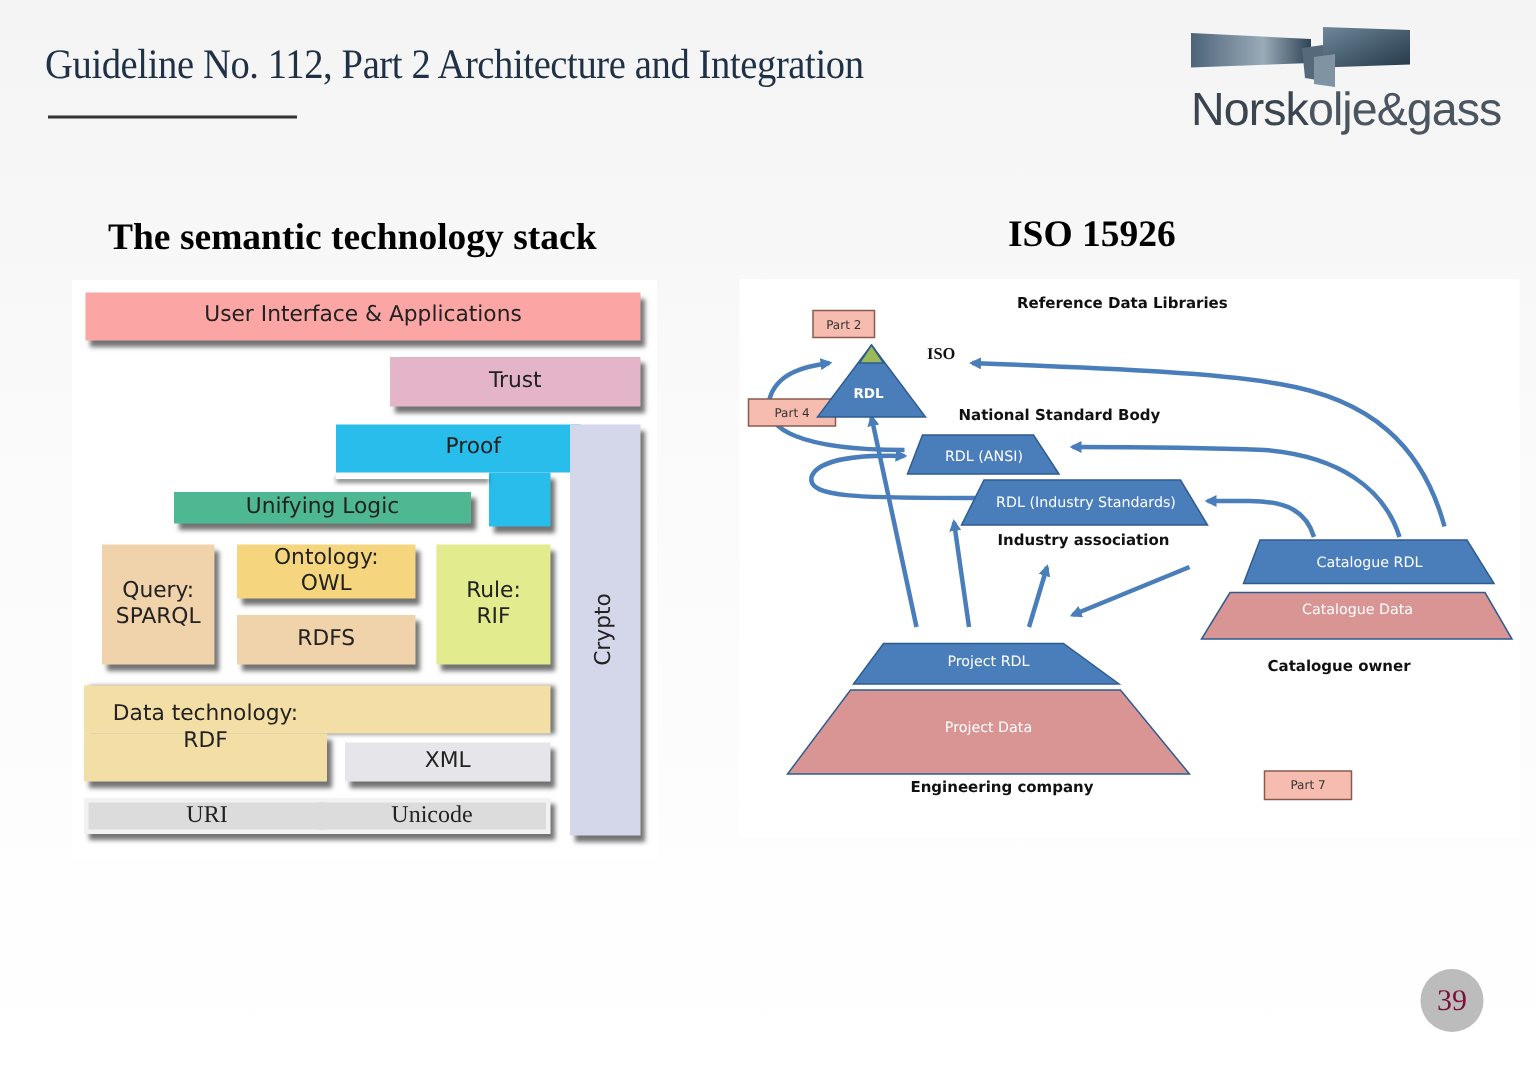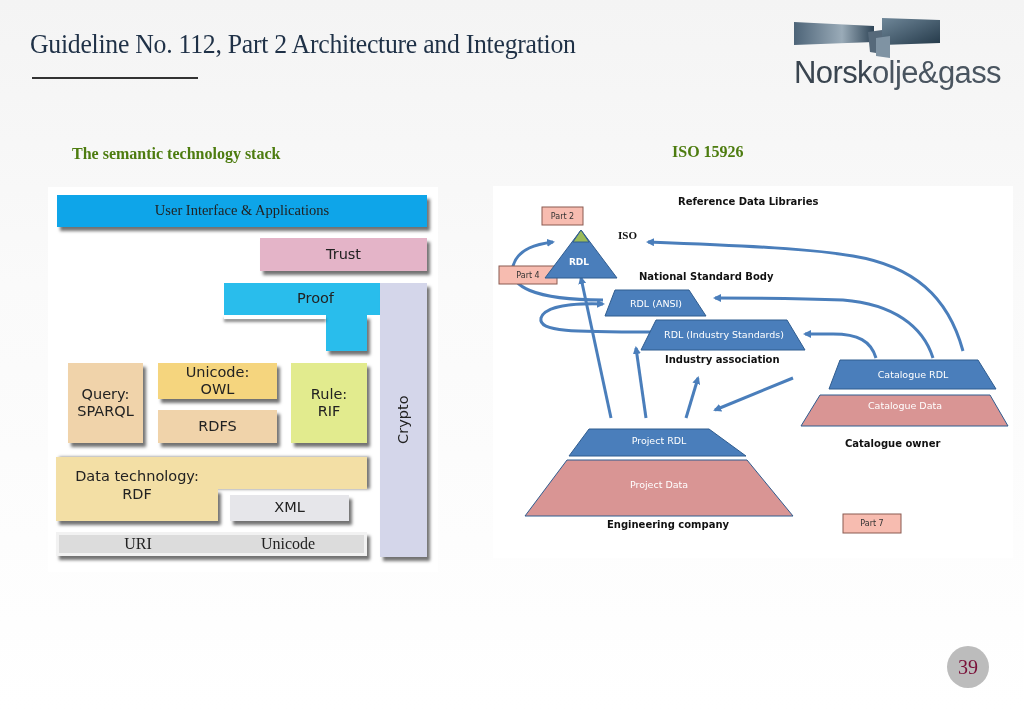--- a/index.html
+++ b/index.html
@@ -5,21 +5,21 @@
   html,body{margin:0;padding:0;}
   body{width:1024px;height:710px;position:relative;overflow:hidden;
     background:linear-gradient(180deg,#f4f4f4 0%,#fafafa 40%,#ffffff 100%);
     font-family:"Liberation Sans",sans-serif;}
   #title{position:absolute;left:30px;top:28px;font-size:28px;color:#1f3147;letter-spacing:-0.3px;
     font-family:"Liberation Serif",serif;transform:scaleX(0.92);transform-origin:left top;white-space:nowrap;}
   #title-rule{position:absolute;left:32px;top:77px;width:166px;height:2px;background:#333;}
   #logo{position:absolute;left:790px;top:14px;width:180px;height:70px;}
   #logo-text{position:absolute;left:794px;top:55px;font-size:31px;color:#4a5560;letter-spacing:-0.6px;white-space:nowrap;}
   #logo-text .b{color:#3a4550;}
-  .heading{position:absolute;font-family:"Liberation Serif",serif;font-weight:bold;font-size:16px;color:#4d7c0f;white-space:nowrap;}
+  .heading{position:absolute;font-family:"Liberation Serif",serif;font-weight:bold;font-size:25px;color:#000000;white-space:nowrap;}
   #h-left{left:72px;top:145px;}
   #h-right{left:672px;top:143px;}
 
   
   #stack{position:absolute;left:48px;top:187px;width:390px;height:385px;background:#fff;}
   .blk{position:absolute;box-shadow:3px 4px 3px rgba(0,0,0,0.55);display:flex;align-items:center;justify-content:center;
     text-align:center;font-family:"DejaVu Sans",sans-serif;font-size:14.5px;color:#222;line-height:1.2;}
   .blk span{display:block;}
   #stack-crypto span{transform:rotate(-90deg);white-space:nowrap;}
 
@@ -52,46 +52,49 @@
   <polygon points="78,18 92,16 92,40 80,38" fill="#56697a"></polygon>
   <polygon points="92,4 150,6 150,29 92,31" fill="url(#lg2)"></polygon>
   <polygon points="86,24 100,22 100,44 86,42" fill="#7f93a3"></polygon>
 </svg>
 <div id="logo-text"><span class="b">Norsk</span><span>olje&amp;gass</span></div>
 
 <div id="h-left" class="heading">The semantic technology stack</div>
 <div id="h-right" class="heading">ISO 15926</div>
 
 <div id="stack">
-  <div class="blk" style="left:9px;top:8px;width:370px;height:32px;background:#0ea5e9;font-family:Liberation Serif, serif;">
+  <div class="blk" style="left:9px;top:8px;width:370px;height:32px;background:#fca5a5;">
       <span>User Interface &amp; Applications</span>
     </div>
   <div class="blk" style="left:212px;top:51px;width:167px;height:33px;background:#e4b4c8;">
       <span>Trust</span>
     </div>
 
   <div style="position:absolute;left:0;top:0;">
     <div class="blk" style="left:176px;top:96px;width:143px;height:32px;background:#29bdec;box-shadow:none;padding-left:20px;">
         <span>Proof</span>
       </div>
     <div style="position:absolute;left:278px;top:128px;width:41px;height:36px;background:#29bdec;box-shadow:3px 4px 3px rgba(0,0,0,0.55);"></div>
     <div style="position:absolute;left:176px;top:128px;width:102px;height:4px;box-shadow:0 3px 3px rgba(0,0,0,0.45);"></div>
   </div>
+  <div class="blk" style="left:68px;top:141px;width:198px;height:21px;background:#4db891;">
+      <span>Unifying Logic</span>
+    </div>
   <div class="blk" id="stack-crypto" style="left:332px;top:96px;width:47px;height:274px;background:#d4d6ea;">
       <span>Crypto</span>
     </div>
   <div class="blk" style="left:20px;top:176px;width:75px;height:80px;background:#f0d3aa;">
       <div>
         <span>Query:</span>
         <span>SPARQL</span>
       </div>
     </div>
   <div class="blk" style="left:110px;top:176px;width:119px;height:36px;background:#f5d57e;">
       <div>
-        <span>Unicode:</span>
+        <span>Ontology:</span>
         <span>OWL</span>
       </div>
     </div>
   <div class="blk" style="left:110px;top:223px;width:119px;height:33px;background:#f0d3aa;">
       <span>RDFS</span>
     </div>
   <div class="blk" style="left:243px;top:176px;width:76px;height:80px;background:#e2eb8e;">
       <div>
         <span>Rule:</span>
         <span>RIF</span>
@@ -99,21 +102,21 @@
     </div>
 
   <div style="position:absolute;left:0;top:0;">
     <div style="position:absolute;left:8px;top:270px;width:311px;height:32px;background:#f3dfa5;box-shadow:3px 0 3px rgba(0,0,0,0.55);"></div>
     <div style="position:absolute;left:8px;top:302px;width:162px;height:32px;background:#f3dfa5;box-shadow:3px 4px 3px rgba(0,0,0,0.55);"></div>
     <div style="position:absolute;left:8px;top:280px;width:162px;text-align:center;font-family:'DejaVu Sans',sans-serif;font-size:14.5px;color:#222;line-height:1.25;">
       <span style="display:block;">Data technology:</span>
       <span style="display:block;">RDF</span>
     </div>
   </div>
-  <div class="blk" style="left:182px;top:308px;width:119px;height:26px;background:#e6e6ea;">
+  <div class="blk" style="left:182px;top:308px;width:137px;height:26px;background:#e6e6ea;">
       <span>XML</span>
     </div>
   <div class="blk" style="left:8px;top:345px;width:311px;height:24px;background:#f2f2f2;">
     <div style="position:absolute;left:3px;top:3px;width:158px;height:18px;background:#dcdcdc;display:flex;align-items:center;justify-content:center;font-family:'Liberation Serif',serif;font-size:16px;">
         <span>URI</span>
       </div>
     <div style="position:absolute;left:156px;top:3px;width:152px;height:18px;background:#dcdcdc;display:flex;align-items:center;justify-content:center;font-family:'Liberation Serif',serif;font-size:16px;">
         <span>Unicode</span>
       </div>
   </div>

